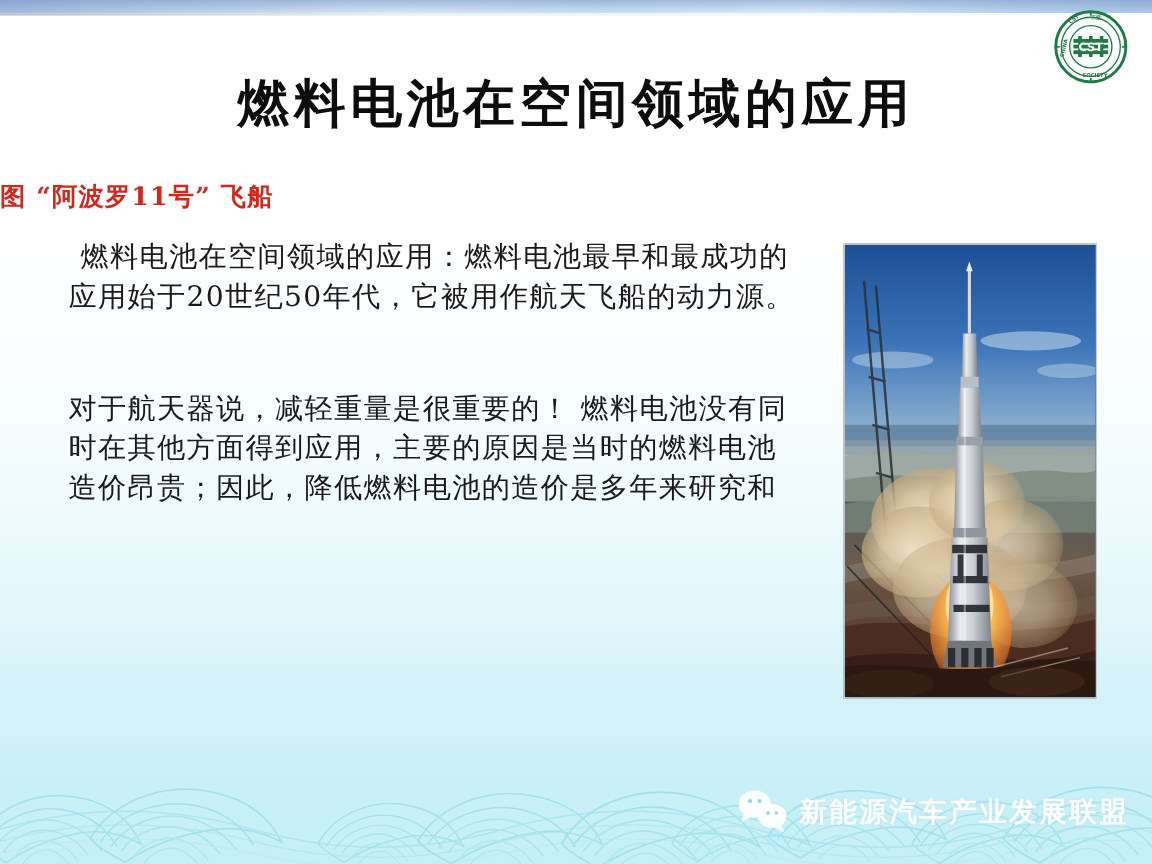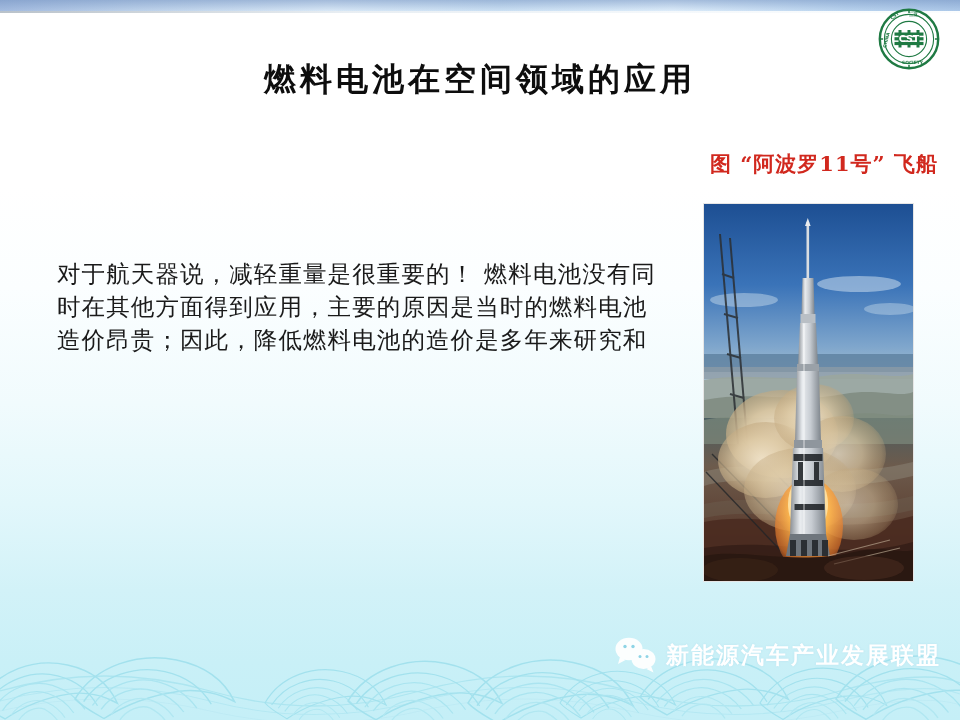--- a/index.html
+++ b/index.html
@@ -40,29 +40,29 @@
   
   #seal {
     position:absolute; left:878px; top:8px; width:62px; height:62px;
   }
   
   #title {
     position:absolute; left:0; top:58px; width:960px;
     text-align:center;
     font-family:"DejaVu Serif", serif;
     font-weight:bold;
-    font-size:32px;
+    font-size:43px;
     letter-spacing:4px;
     color:#0d0d0d;
     white-space:nowrap;
   }
   
   #caption {
     position:absolute; left:0; top:150px; width:938px;
-    text-align:right;
+    text-align:left;
     font-family:"DejaVu Serif", serif;
     font-weight:bold;
     font-size:21px;
     letter-spacing:1px;
     color:#d1281e;
     white-space:nowrap;
   }
   
   #body-col {
     position:absolute; left:57px; top:198px; width:610px;
@@ -82,21 +82,21 @@
   
   #photo {
     position:absolute; left:703px; top:203px; width:209px; height:377px;
     border:1px solid #e6e6e6;
     overflow:hidden;
     background:#18365e;
   }
   #photo svg { display:block; }
   
   #watermark {
-    position:absolute; left:614px; top:631px; width:330px; height:48px;
+    position:absolute; left:614px; top:652px; width:330px; height:48px;
     display:flex; align-items:center;
   }
   #wm-text {
     font-family:"DejaVu Sans", sans-serif;
     font-size:23px;
     font-weight:bold;
     letter-spacing:2px;
     color:#ffffff;
     text-shadow:0 0 2px rgba(180,225,240,.9);
     white-space:nowrap;
@@ -189,20 +189,21 @@
       <text x="8" y="40" transform="rotate(-76 8 40)">CHINA</text>
       <text x="24" y="56">SOCIETY</text>
     </g>
   </svg>
 
   <div id="title">燃料电池在空间领域的应用</div>
 
   <div id="caption">图 “阿波罗11号” 飞船</div>
 
   <div id="body-col">
+    <p class="para p1">燃料电池在空间领域的应用：燃料电池最早和最成功的应用始于20世纪50年代，它被用作航天飞船的动力源。</p>
     <div class="gap1"></div>
     <div class="gap2"></div>
     <p class="para">对于航天器说，减轻重量是很重要的！ 燃料电池没有同时在其他方面得到应用，主要的原因是当时的燃料电池造价昂贵；因此，降低燃料电池的造价是多年来研究和</p>
   </div>
 
   <div id="photo">
     <svg width="209" height="377" viewBox="0 0 209 377">
       <defs>
         <linearGradient id="sky" x1="0" y1="0" x2="0" y2="1">
           <stop offset="0" stop-color="#1d4f93"></stop>

